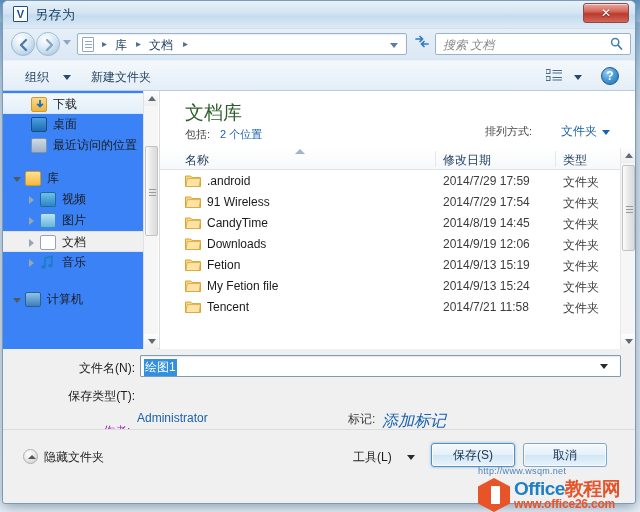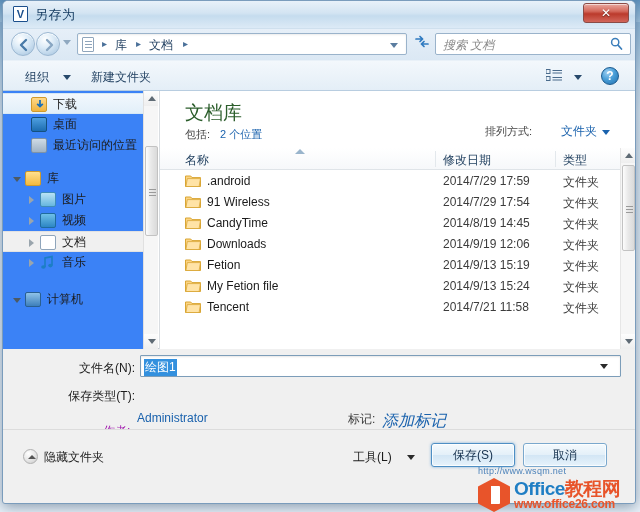--- a/index.html
+++ b/index.html
@@ -353,29 +353,29 @@
       <div class="nav-row">
         <span class="nav-exp open" style="left:10px;"></span>
         <span class="nav-ico" style="left:22px;
               background:linear-gradient(180deg,#ffe08f,#f3b93f); border:1px solid #cf9b2d;"></span>
         <span class="nav-label" style="left:44px;">库</span>
       </div>
 
       <div class="nav-row">
         <span class="nav-exp" style="left:26px;"></span>
         <span class="nav-ico" style="left:37px;
+              background:linear-gradient(180deg,#6ec0e8,#2d86c4); border:1px solid #1f6b9e;"></span>
+        <span class="nav-label" style="left:59px;">视频</span>
+      </div>
+
+      <div class="nav-row">
+        <span class="nav-exp" style="left:26px;"></span>
+        <span class="nav-ico" style="left:37px;
               background:linear-gradient(180deg,#b9e3f5,#66b6df); border:1px solid #3f8cb8;"></span>
         <span class="nav-label" style="left:59px;">图片</span>
-      </div>
-
-      <div class="nav-row">
-        <span class="nav-exp" style="left:26px;"></span>
-        <span class="nav-ico" style="left:37px;
-              background:linear-gradient(180deg,#6ec0e8,#2d86c4); border:1px solid #1f6b9e;"></span>
-        <span class="nav-label" style="left:59px;">视频</span>
       </div>
 
       <div class="nav-row sel2">
         <span class="nav-exp" style="left:26px;"></span>
         <span class="nav-ico" style="left:37px; background:#fff; border:1px solid #8fa5bb;"></span>
         <span class="nav-label" style="left:59px;">文档</span>
       </div>
 
       <div class="nav-row">
         <span class="nav-exp" style="left:26px;"></span>

